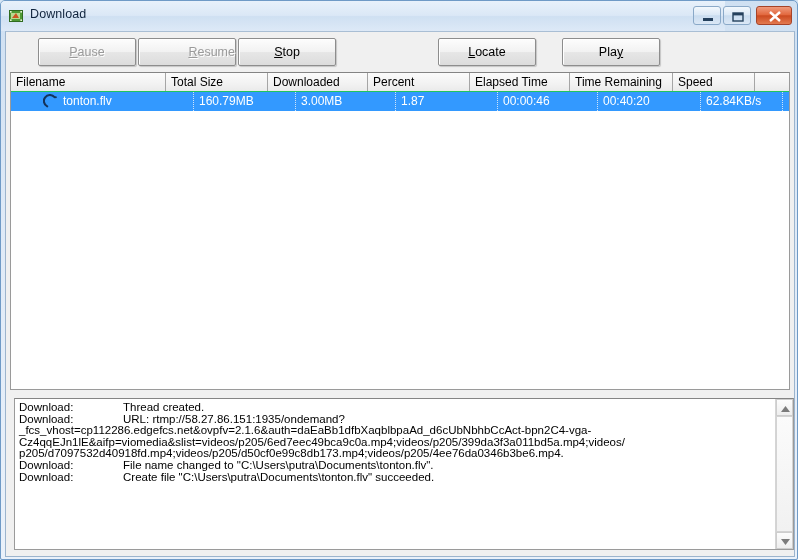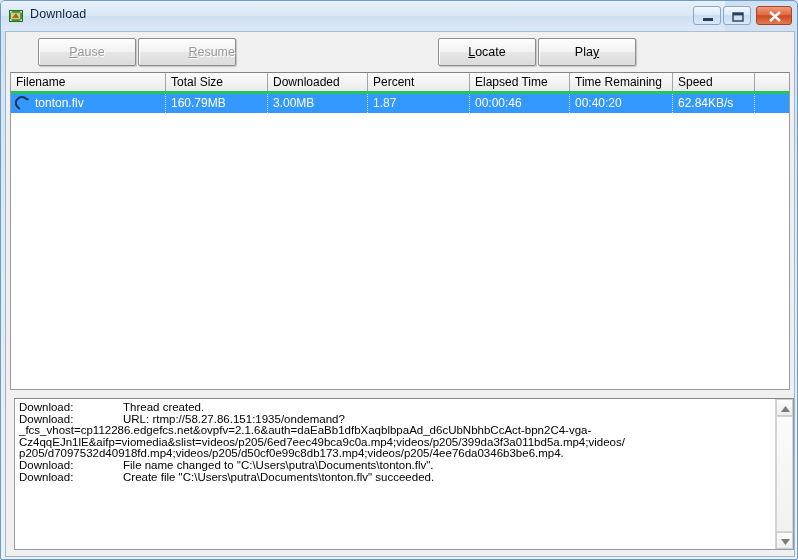--- a/index.html
+++ b/index.html
@@ -101,38 +101,38 @@
   .tbtn.disabled {
     color: #9a9a9a;
     text-shadow: 1px 1px 0 #ffffff;
   }
   .tbtn .acc { text-decoration: underline; }
   #tb0 { left: 32px; }
   #tb1 { left: 132px; justify-content: flex-end; }
   #tb2 { left: 232px; }
   #tb3 { left: 332px; }
   #tb4 { left: 432px; }
-  #tb5 { left: 532px; }
+  #tb5 { left: 556px; }
 
   
   #listview {
     position: absolute;
     left: 4px; top: 40px;
     width: 780px; height: 318px;
     box-sizing: border-box;
     background: #ffffff;
     border: 1px solid #9a9a9a;
     border-top-color: #848484;
     overflow: hidden;
   }
   #header-row {
     position: relative;
     height: 18px;
     background: #e5e5e5;
-    border-bottom: 3px solid #22c55e;
+    border-bottom: 1px solid #22c55e;
     white-space: nowrap;
     font-size: 0;
   }
   .hcell {
     display: inline-block;
     height: 18px;
     box-sizing: border-box;
     background: linear-gradient(to bottom, #fbfbfb 0%, #f2f2f2 60%, #eaeaea 100%);
     border-right: 1px solid #a5a5a5;
     padding: 2px 0 0 5px;
@@ -156,21 +156,21 @@
     height: 19px;
     box-sizing: border-box;
     padding: 2px 0 0 5px;
     font-size: 12px;
     color: #ffffff;
     vertical-align: top;
     overflow: hidden;
     border-right: 1px dotted #cfe4fa;
     cursor: default;
   }
-  .dcell.first { padding-left: 24px; position: relative; }
+  .dcell.first { padding-left: 24px; position: relative; margin-left: 28px; }
   .dcell.last { border-right: none; }
   #row-icon {
     position: absolute;
     left: 4px; top: 2px;
     width: 16px; height: 16px;
   }
 
   
   #logpane {
     position: absolute;
@@ -269,20 +269,23 @@
 
   <div id="client">
 
     <div id="toolbar">
       <div class="tbtn disabled" id="tb0">
           <span><span class="acc">P</span>ause</span>
         </div>
       <div class="tbtn disabled" id="tb1">
           <span><span class="acc">R</span>esume</span>
         </div>
+      <div class="tbtn" id="tb2">
+          <span><span class="acc">S</span>top</span>
+        </div>
       <div class="tbtn" id="tb4">
           <span><span class="acc">L</span>ocate</span>
         </div>
       <div class="tbtn" id="tb5">
           <span>Pla<span class="acc">y</span></span>
         </div>
     </div>
 
     <div id="listview">
       <div id="header-row"><div class="hcell" style="width: 155px;">Filename</div><div class="hcell" style="width: 102px;">Total Size</div><div class="hcell" style="width: 100px;">Downloaded</div><div class="hcell" style="width: 102px;">Percent</div><div class="hcell" style="width: 100px;">Elapsed Time</div><div class="hcell" style="width: 103px;">Time Remaining</div><div class="hcell" style="width: 82px;">Speed</div><div class="hcell last" style="width: 34px;"></div></div>

